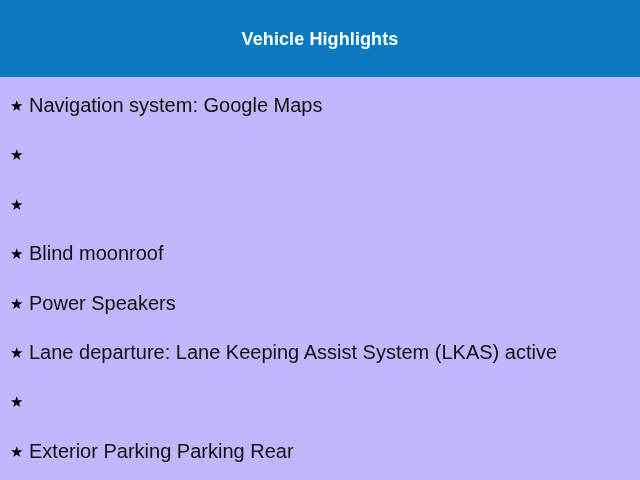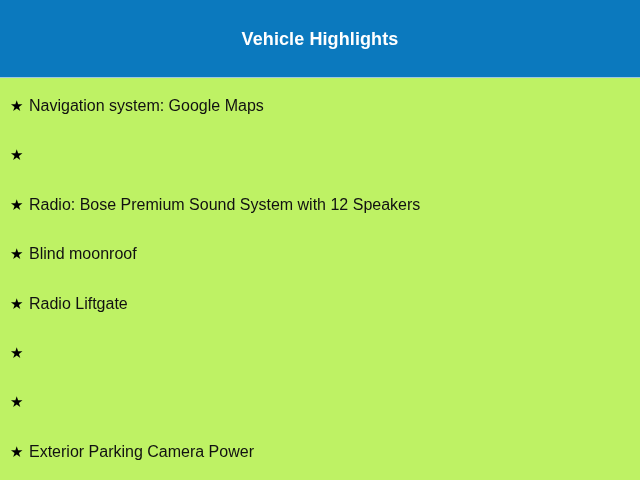--- a/index.html
+++ b/index.html
@@ -10,21 +10,21 @@
   body {
     width: 640px;
     height: 480px;
     background: #ffffff;
     font-family: "Liberation Sans", sans-serif;
     overflow: hidden;
   }
   .panel {
     width: 640px;
     height: 480px;
-    background: #bef264;
+    background: #c4b5fd;
     display: flex;
     flex-direction: column;
     box-sizing: border-box;
   }
   .panel-header {
     height: 78px;
     background: #0b79be;
     border-bottom: 1px solid #9fc8e0;
     display: flex;
     align-items: center;
@@ -60,21 +60,21 @@
     flex: 0 0 auto;
     width: 19px;
     color: #000000;
     font-size: 15px;
     line-height: 21px;
     text-align: left;
     user-select: none;
   }
   .highlight-label {
     color: #111111;
-    font-size: 16px;
+    font-size: 20px;
     line-height: 21px;
     white-space: nowrap;
   }
 </style>
 </head>
 <body>
 
 <div class="panel">
 
   <div class="panel-header">
@@ -87,40 +87,40 @@
       <span class="bullet-star">★</span>
       <span class="highlight-label">Navigation system: Google Maps</span>
     </li>
 
     <li class="highlight-item">
       <span class="bullet-star">★</span>
     </li>
 
     <li class="highlight-item">
       <span class="bullet-star">★</span>
-      <span class="highlight-label">Radio: Bose Premium Sound System with 12 Speakers</span>
     </li>
 
     <li class="highlight-item">
       <span class="bullet-star">★</span>
       <span class="highlight-label">Blind moonroof</span>
     </li>
 
     <li class="highlight-item">
       <span class="bullet-star">★</span>
-      <span class="highlight-label">Radio Liftgate</span>
+      <span class="highlight-label">Power Speakers</span>
+    </li>
+
+    <li class="highlight-item">
+      <span class="bullet-star">★</span>
+      <span class="highlight-label">Lane departure: Lane Keeping Assist System (LKAS) active</span>
     </li>
 
     <li class="highlight-item">
       <span class="bullet-star">★</span>
     </li>
 
     <li class="highlight-item">
       <span class="bullet-star">★</span>
-    </li>
-
-    <li class="highlight-item">
-      <span class="bullet-star">★</span>
-      <span class="highlight-label">Exterior Parking Camera Power</span>
+      <span class="highlight-label">Exterior Parking Parking Rear</span>
     </li>
 
   </ul>
 </div>
 
 </body></html>

